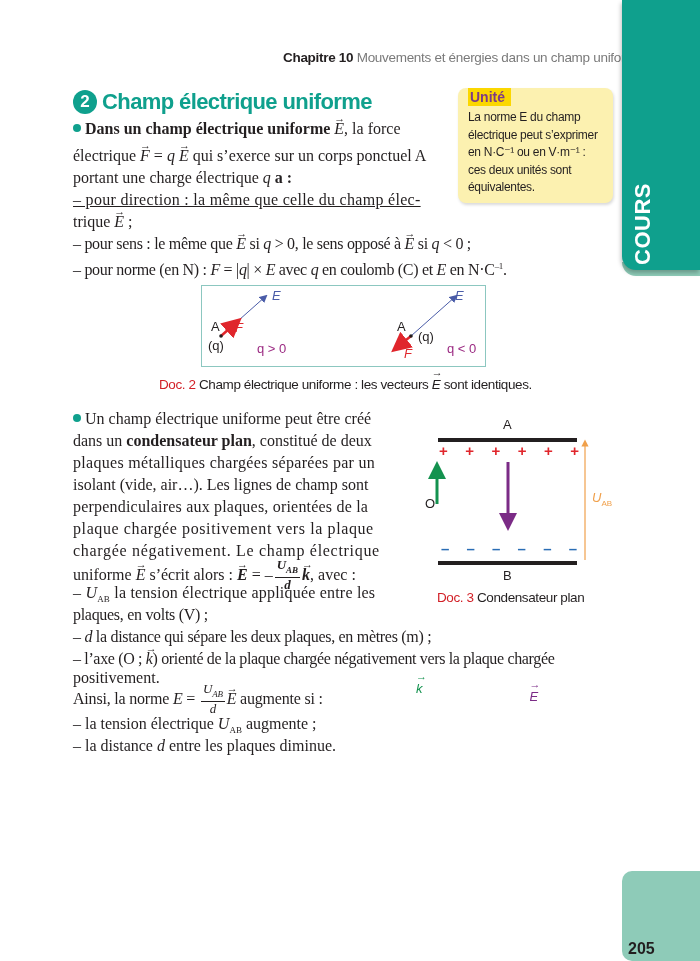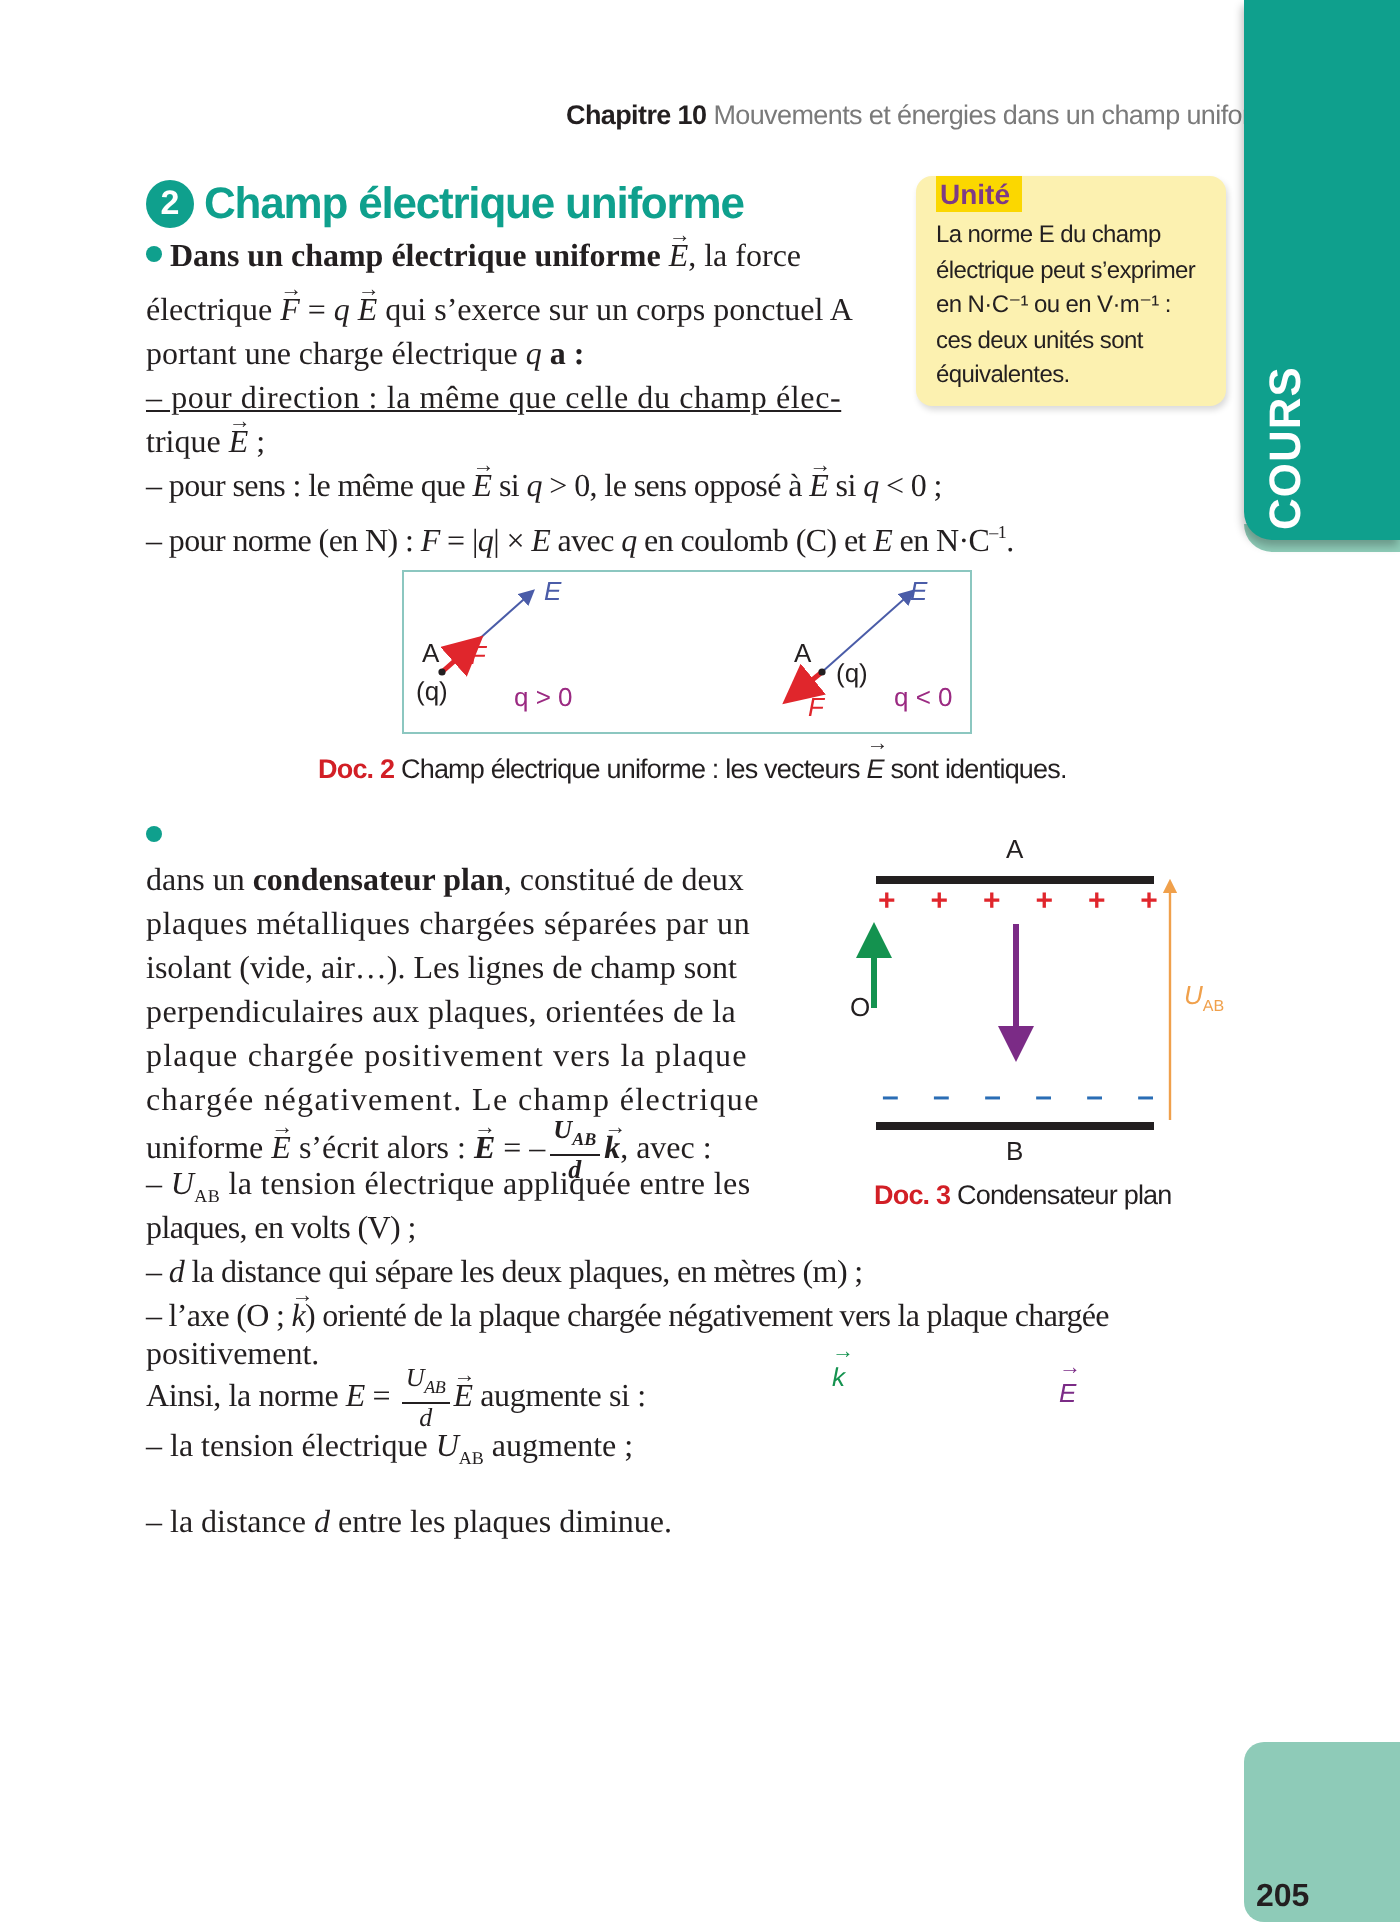--- a/index.html
+++ b/index.html
@@ -47,21 +47,21 @@
   .vec::before { content:"→"; position:absolute; top:-11px; left:0; font-size:11px; font-style:normal; }
   .it { font-style:italic; }
   .b { font-weight:bold; }
   .frac { display:inline-flex; flex-direction:column; align-items:center; vertical-align:middle; font-size:13px; line-height:14px; margin:0 2px; }
   .frac .num { border-bottom:1px solid #231f20; padding:0 2px; }
   sub { font-size:9px; }
 
   
   .doc2-box { left:201px; top:285px; width:283px; height:80px; border:1.5px solid #8cc7c0; background:#fff; }
   .caption { font-family:"Liberation Sans", sans-serif; font-size:13.5px; letter-spacing:-0.4px; white-space:nowrap; }
-  .caption .doc { color:#d21f26; font-weight:bold; }
+  .caption .doc { color:#d21f26; font-weight:normal; }
 
   .fig-label { font-family:"Liberation Sans", sans-serif; font-size:13px; }
 </style>
 </head>
 <body>
 
 <div class="abs chap-header sans">
   <span class="num">Chapitre 10</span>
   <span class="title">Mouvements et énergies dans un champ uniforme</span>
 </div>
@@ -143,21 +143,21 @@
 </div>
 
 <div class="abs caption" style="left:159px; top:377px;">
   <span class="doc">Doc. 2</span>
   <span>Champ électrique uniforme : les vecteurs</span>
   <span class="vec" style="font-style:italic;">E</span>
   <span>sont identiques.</span>
 </div>
 
 <div class="abs para" style="left:73px; top:408px;">
-  <span class="bullet"></span>
+  <span class="bullet"></span><span>Un champ électrique uniforme peut être créé</span>
 </div>
 <div class="abs para" style="left:73px; top:430px;">
   <span>dans un </span><span class="b">condensateur plan</span><span>, constitué de deux</span>
 </div>
 <div class="abs para" style="left:73px; top:452px; letter-spacing:0.3px;">plaques métalliques chargées séparées par un</div>
 <div class="abs para" style="left:73px; top:474px;">isolant (vide, air…). Les lignes de champ sont</div>
 <div class="abs para" style="left:73px; top:496px; letter-spacing:0.2px;">perpendiculaires aux plaques, orientées de la</div>
 <div class="abs para" style="left:73px; top:518px; letter-spacing:0.6px;">plaque chargée positivement vers la plaque</div>
 <div class="abs para" style="left:73px; top:540px; letter-spacing:0.7px;">chargée négativement. Le champ électrique</div>
 <div class="abs para" style="left:73px; top:558px; display:flex; align-items:center;">
@@ -186,21 +186,21 @@
   <span class="frac">
     <span class="num it"><span>U</span><sub>AB</sub></span>
     <span class="it">d</span>
   </span>
     <span class="vec">E</span>
     <span style="white-space:pre"> augmente si :</span>
 </div>
 <div class="abs para" style="left:73px; top:713px;">
   <span>– la tension électrique </span><span class="it">U</span><sub>AB</sub><span> augmente ;</span>
 </div>
-<div class="abs para" style="left:73px; top:735px;margin-top:16px;">
+<div class="abs para" style="left:73px; top:735px;">
   <span>– la distance </span><span class="it">d</span><span> entre les plaques diminue.</span>
 </div>
 
 <div class="abs" style="left:405px; top:410px; width:215px; height:205px;">
   <svg width="215" height="205" viewBox="0 0 215 205">
     <defs>
       <marker id="ag" markerWidth="6" markerHeight="6" refX="3" refY="3" orient="auto">
           <path d="M0,0 L6,3 L0,6 z" fill="#14924f"></path>
         </marker>
       <marker id="ap" markerWidth="6" markerHeight="6" refX="3" refY="3" orient="auto">

